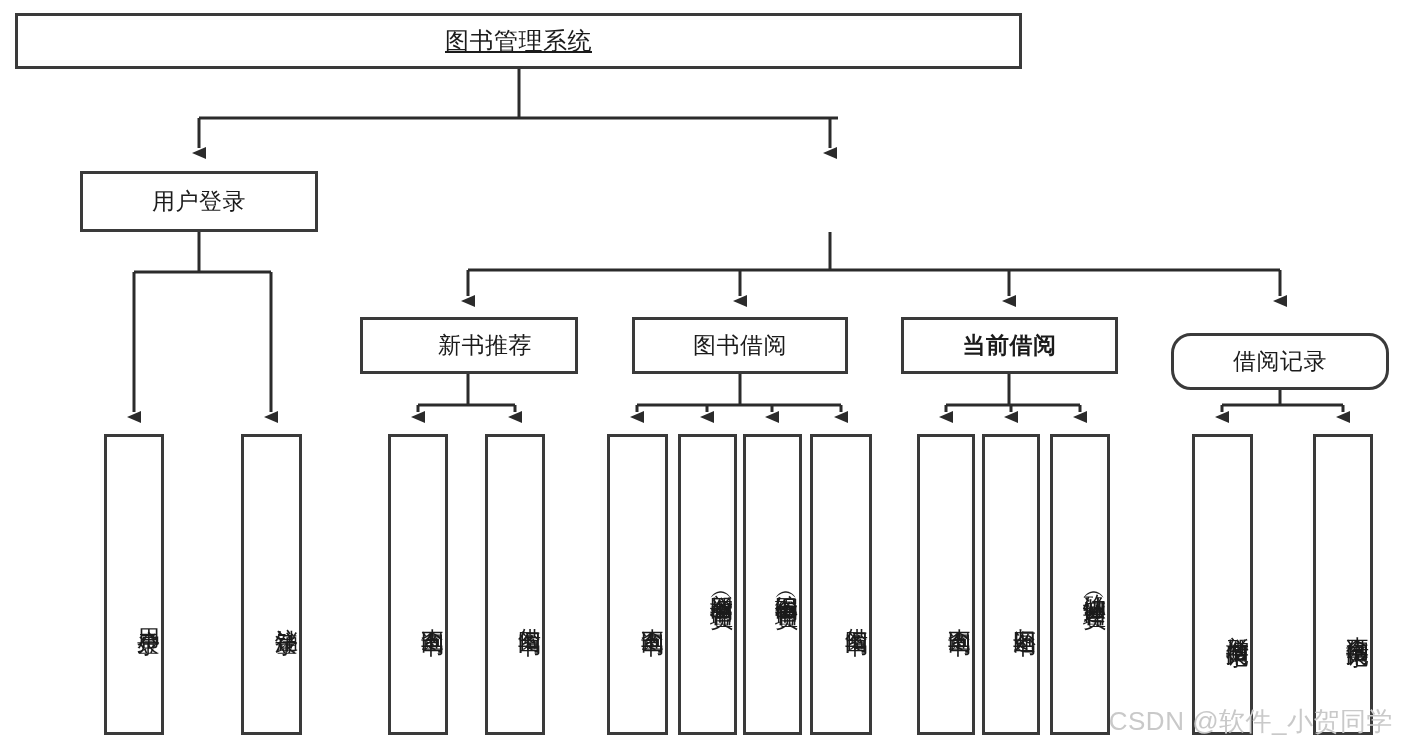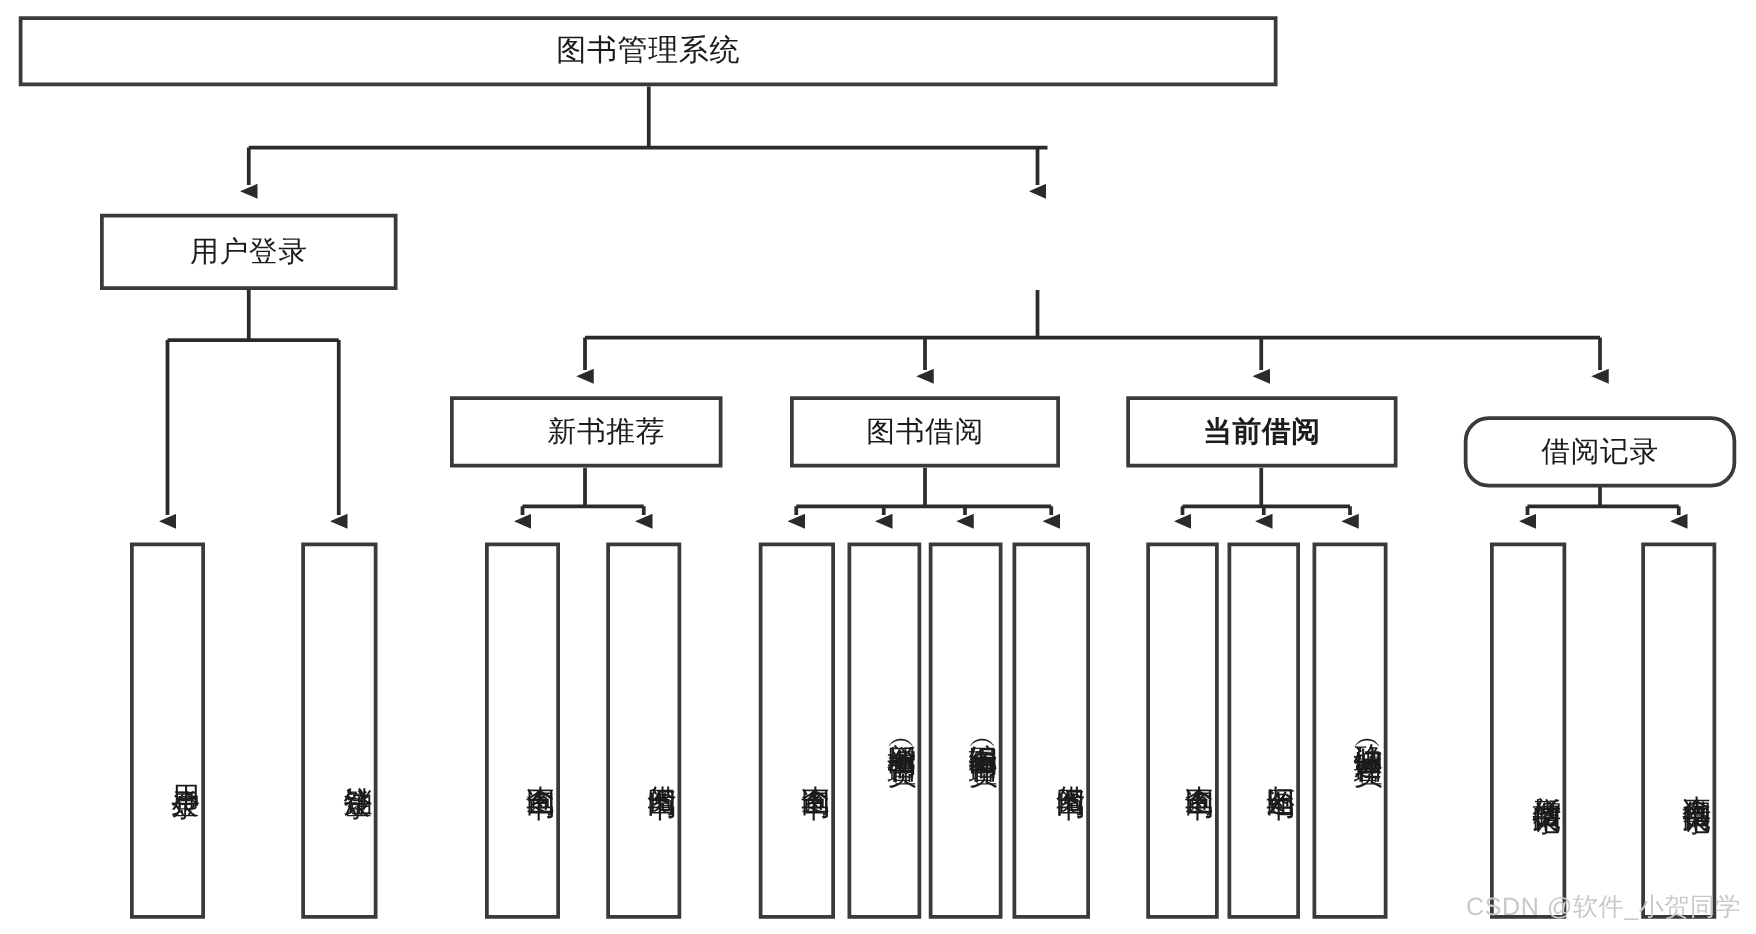--- a/index.html
+++ b/index.html
@@ -36,20 +36,21 @@
     color: #1b1b1b;
     text-align: center;
     line-height: 1.08;
   }
   .node.h {
     font-size: 23px;
     letter-spacing: 0.5px;
   }
   .node.root {
     font-size: 24px;
+    text-decoration: underline;
   }
   .node.v {
     writing-mode: vertical-rl;
     text-orientation: upright;
     font-size: 23px;
     letter-spacing: 2px;
     padding-top: 4px;
     padding-bottom: 4px;
     align-items: flex-start;
     justify-content: center;
@@ -63,21 +64,21 @@
   .node.v.mid .vtext {
     margin-top: 58px;
   }
   .node.v.short .vtext {
     margin-top: 78px;
   }
   .watermark {
     position: absolute;
     right: 12px;
     bottom: 8px;
-    font-size: 20px;
+    font-size: 26px;
     color: #c9c9c9;
     white-space: nowrap;
     letter-spacing: 0.5px;
     font-family: "Liberation Sans", "DejaVu Sans", sans-serif;
   }
 </style>
 </head>
 <body>
 
 <div id="canvas">

